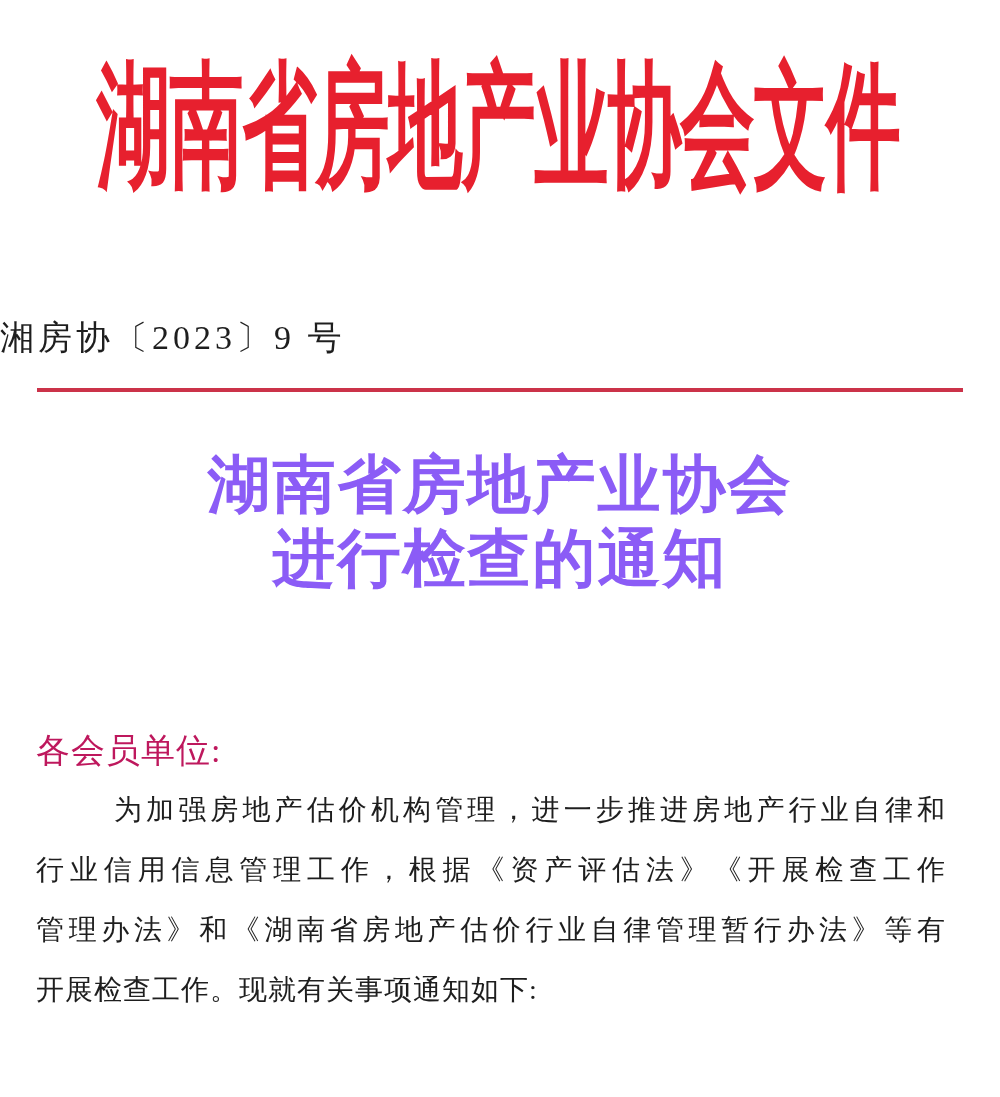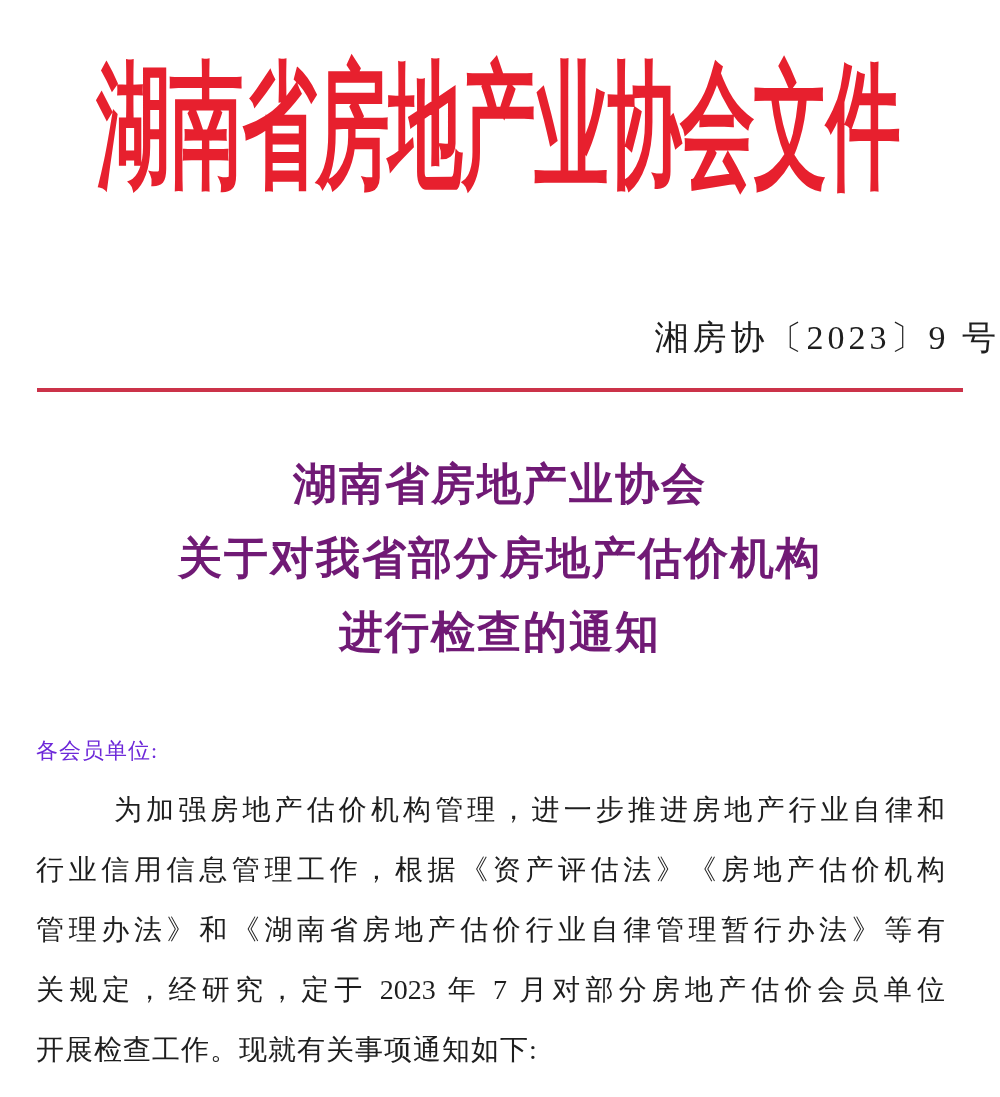--- a/index.html
+++ b/index.html
@@ -36,21 +36,21 @@
     transform: scaleY(1.85);
     transform-origin: 50% 0;
   }
 
   
   .doc-number {
     position: absolute;
     top: 314px;
     left: 0;
     right: 0;
-    text-align: right;
+    text-align: left;
     font-size: 34px;
     line-height: 48px;
     letter-spacing: 4px;
     color: #1e1e1e;
   }
 
   
   .red-rule {
     position: absolute;
     top: 388px;
@@ -61,35 +61,35 @@
   }
 
   
   .notice-title {
     position: absolute;
     top: 448px;
     left: 0;
     right: 0;
     text-align: center;
     font-weight: bold;
-    font-size: 44px;
+    font-size: 63px;
     line-height: 74px;
     letter-spacing: 2px;
-    color: #701a75;
+    color: #8b5cf6;
   }
 
   
   .salutation {
     position: absolute;
     top: 726px;
     left: 36px;
-    font-size: 22px;
+    font-size: 34px;
     line-height: 50px;
     letter-spacing: 1px;
-    color: #6d28d9;
+    color: #be185d;
   }
   .body-block {
     position: absolute;
     top: 780px;
     left: 36px;
     width: 909px;
   }
   .body-line {
     font-size: 28px;
     line-height: 60px;
@@ -116,27 +116,25 @@
   <div class="red-header">
     <span class="stretch">湖南省房地产业协会文件</span>
   </div>
 
   <div class="doc-number">湘房协〔2023〕9 号</div>
 
   <div class="red-rule"></div>
 
   <div class="notice-title">
     <div>湖南省房地产业协会</div>
-    <div>关于对我省部分房地产估价机构</div>
     <div>进行检查的通知</div>
   </div>
 
   <div class="salutation">各会员单位:</div>
 
   <div class="body-block">
     <div class="body-line indent">为加强房地产估价机构管理，进一步推进房地产行业自律和</div>
-    <div class="body-line">行业信用信息管理工作，根据《资产评估法》《房地产估价机构</div>
+    <div class="body-line">行业信用信息管理工作，根据《资产评估法》《开展检查工作</div>
     <div class="body-line">管理办法》和《湖南省房地产估价行业自律管理暂行办法》等有</div>
-    <div class="body-line">关规定，经研究，定于 2023 年 7 月对部分房地产估价会员单位</div>
     <div class="body-line last">开展检查工作。现就有关事项通知如下:</div>
   </div>
 
 </div>
 
 </body></html>

